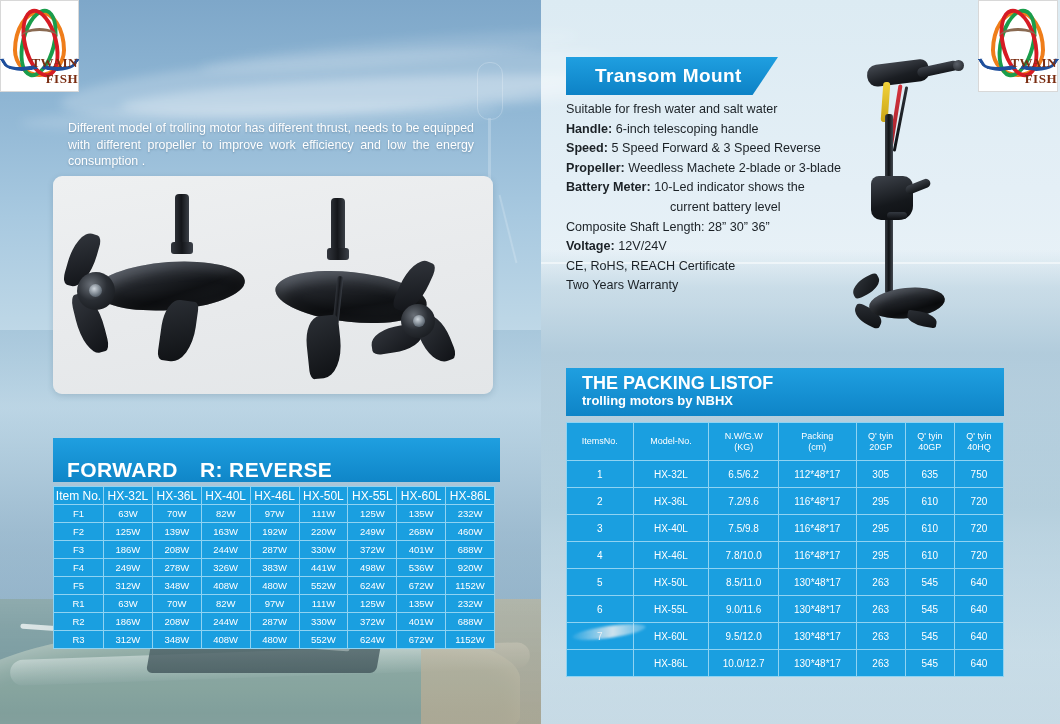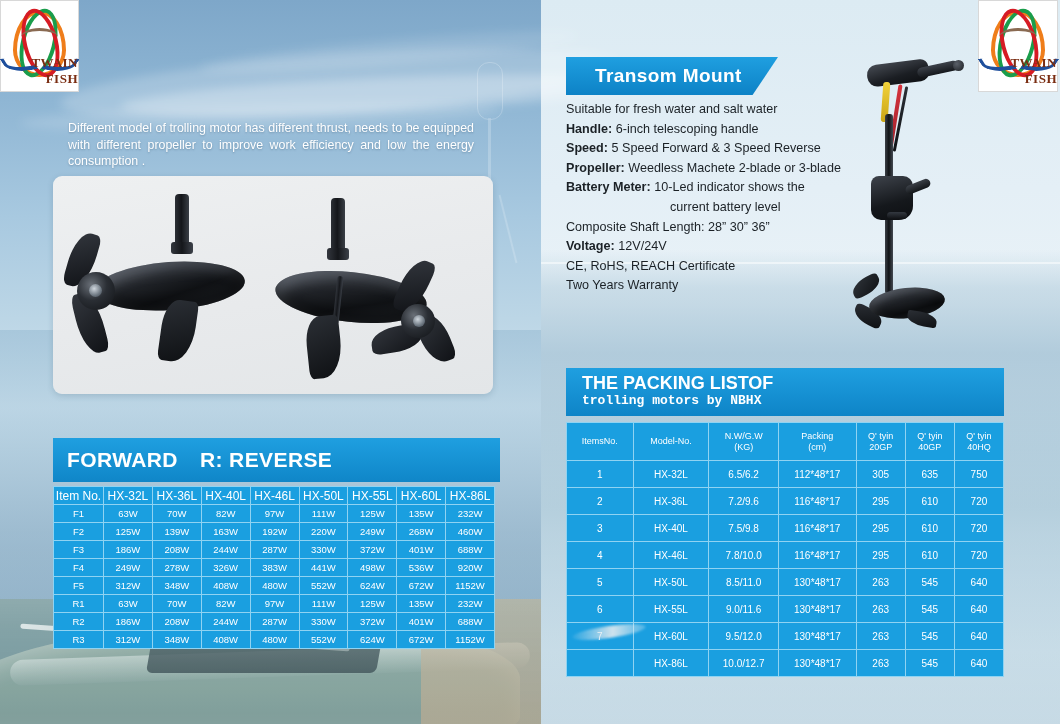--- a/index.html
+++ b/index.html
@@ -166,21 +166,21 @@
   .m-nut {
     position:absolute; border-radius:50%;
     background:radial-gradient(circle at 40% 36%, #cfd6dd, #6c7680 60%, #39404a 100%);
   }
 
   
   .banner-left {
     position:absolute; left:53px; top:438px; width:447px; height:44px;
     background:linear-gradient(180deg,#1f9fe0 0%,#0f86c8 100%);
     color:#fff; font-size:21px; font-weight:700; letter-spacing:0.4px;
-    display:flex; align-items:center; padding-left:14px;
+    display:flex; align-items:flex-end; padding-left:14px;
   }
   .banner-left .gap { display:inline-block; width:22px; }
 
   table.grid { border-collapse:collapse; position:absolute; }
   table.grid td, table.grid th {
     border:1px solid #8fd3f2; text-align:center; color:#ffffff;
     background:#1a9fe0; font-weight:400;
   }
   
   .thrust-table { left:53px; top:486px; width:442px; }
@@ -209,21 +209,21 @@
     position:absolute; left:566px; top:348px; width:400px;
     font-size:14.5px; font-weight:700; color:rgba(255,255,255,0.92);
     letter-spacing:0.2px; text-shadow:0 1px 2px rgba(90,120,140,0.35);
   }
   .packing-head {
     position:absolute; left:566px; top:368px; width:438px; height:48px;
     background:linear-gradient(180deg,#1f9fe0,#0e84c7);
     color:#fff; padding:5px 0 0 16px;
   }
   .packing-head .ph-main { font-size:18px; font-weight:700; line-height:20px; }
-  .packing-head .ph-sub  { font-size:13px; font-weight:700; line-height:16px;font-family:Liberation Mono, monospace; }
+  .packing-head .ph-sub  { font-size:13px; font-weight:700; line-height:16px; }
 
   .packing-table { left:566px; top:422px; width:438px; }
   .packing-table th {
     height:38px; font-size:9px; font-weight:700; line-height:11px; padding:0 2px;
   }
   .packing-table td { height:27px; font-size:10px; padding:0; }
 
   
   .streak {
     position:absolute; left:572px; top:626px; width:74px; height:12px;

